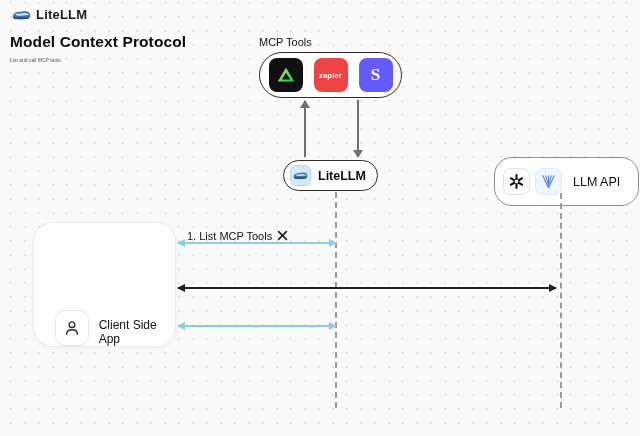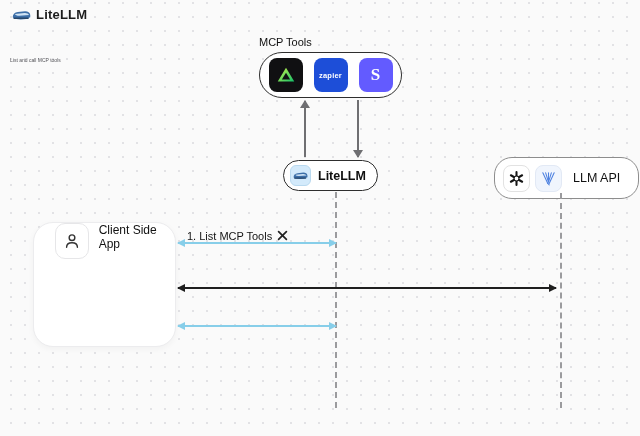--- a/index.html
+++ b/index.html
@@ -31,43 +31,43 @@
     position: absolute; background: #fff;
     display: flex; align-items: center;
     border: 1.5px solid #2e2e2e;
   }
 
   
   .mcp-label { position: absolute; left: 259px; top: 36px; width: 143px; text-align: left; font-size: 11px; font-weight: 500; color: #111; }
   .mcp-box { left: 259px; top: 52px; width: 143px; height: 46px; border-radius: 23px; justify-content: center; gap: 11px; }
   .tool-tile { width: 34px; height: 34px; border-radius: 8px; display: flex; align-items: center; justify-content: center; }
   .tool-tile.t-dark { background: #101012; }
-  .tool-tile.t-zapier { background: #1d4ed8; }
+  .tool-tile.t-zapier { background: #ef4444; }
   .tool-tile.t-stripe { background: #635bff; }
   .zapier-word { color: #fff; font-size: 7.5px; font-weight: 700; letter-spacing: .2px; }
   .stripe-letter { color: #fff; font-size: 17px; font-weight: 700; font-family: "Liberation Serif", serif; }
 
   
   .litellm-node { left: 283px; top: 160px; width: 95px; height: 31px; border-radius: 16px; padding-left: 6px; gap: 7px; }
   .litellm-node-icon { width: 21px; height: 21px; border-radius: 6px; background: #d3eafb; border: 1px solid #b9d9ef; display: flex; align-items: center; justify-content: center; }
   .node-label { font-size: 12.5px; font-weight: 600; color: #101010; }
 
   
-  .llmapi-node { left: 494px; top: 157px; width: 145px; height: 42px; border-radius: 18px; padding-left: 8px; gap: 5px; border-color: #8d8d8d; }
+  .llmapi-node { left: 494px; top: 157px; width: 145px; height: 49px; border-radius: 18px; padding-left: 8px; gap: 5px; border-color: #8d8d8d; }
   .provider-tile { width: 27px; height: 27px; border-radius: 8px; display: flex; align-items: center; justify-content: center; }
   .p-openai { background: #fff; border: 1px solid #e2e2e2; }
   .p-blue { background: #f0f5fd; border: 1px solid #e2e9f5; }
   .llmapi-node .node-label { margin-left: 6px; font-weight: 500; }
 
   
   .client-node {
     position: absolute; left: 33px; top: 222px; width: 143px; height: 125px;
     background: #fff; border: 1px solid #ececee; border-radius: 20px;
     box-shadow: 0 2px 6px rgba(0,0,0,.04);
-    display: flex; align-items: flex-start; padding-left: 21px; gap: 10px;
+    display: flex; align-items: flex-end; padding-left: 21px; gap: 10px;
   }
   .person-tile { width: 36px; height: 36px; border-radius: 10px; background: #fff; border: 1px solid #e6e6e8; display: flex; align-items: center; justify-content: center; }
   .client-label { font-size: 12px; font-weight: 500; color: #111; }
 
   
   .lifeline { position: absolute; width: 0; border-left: 2px dashed #9b9b9e; }
   .lifeline-1 { left: 335px; top: 192px; height: 216px; }
   .lifeline-2 { left: 560px; top: 193px; height: 215px; }
 
   
@@ -104,20 +104,21 @@
 <div class="canvas">
 
   <div class="brand">
     <svg class="brand-logo" viewBox="0 0 26 18">
       <path d="M1 12 Q1 6 8 5 L18 4 Q24 4 25 9 L25 12 Q20 15 12 15 L3 14 Z" fill="#3d6fa8"></path>
       <path d="M4 7.5 L17 6.3 Q22 6 23.5 9 L10 10 Q5 10 4 7.5 Z" fill="#cfe3f4"></path>
       <rect x="2" y="12.5" width="21" height="2" rx="1" fill="#27476b"></rect>
     </svg>
     <span class="brand-name">LiteLLM</span>
   </div>
+  <div class="page-title">Model Context Protocol</div>
   <div class="page-subtitle">List and call MCP tools</div>
 
   <div class="mcp-label">MCP Tools</div>
   <div class="pill mcp-box">
     <div class="tool-tile t-dark">
       <svg width="22" height="22" viewBox="0 0 24 24">
         <defs>
           <linearGradient id="gt" x1="0" y1="0" x2="1" y2="1">
             <stop offset="0" stop-color="#d3f54a"></stop>
             <stop offset="1" stop-color="#12c06a"></stop>

